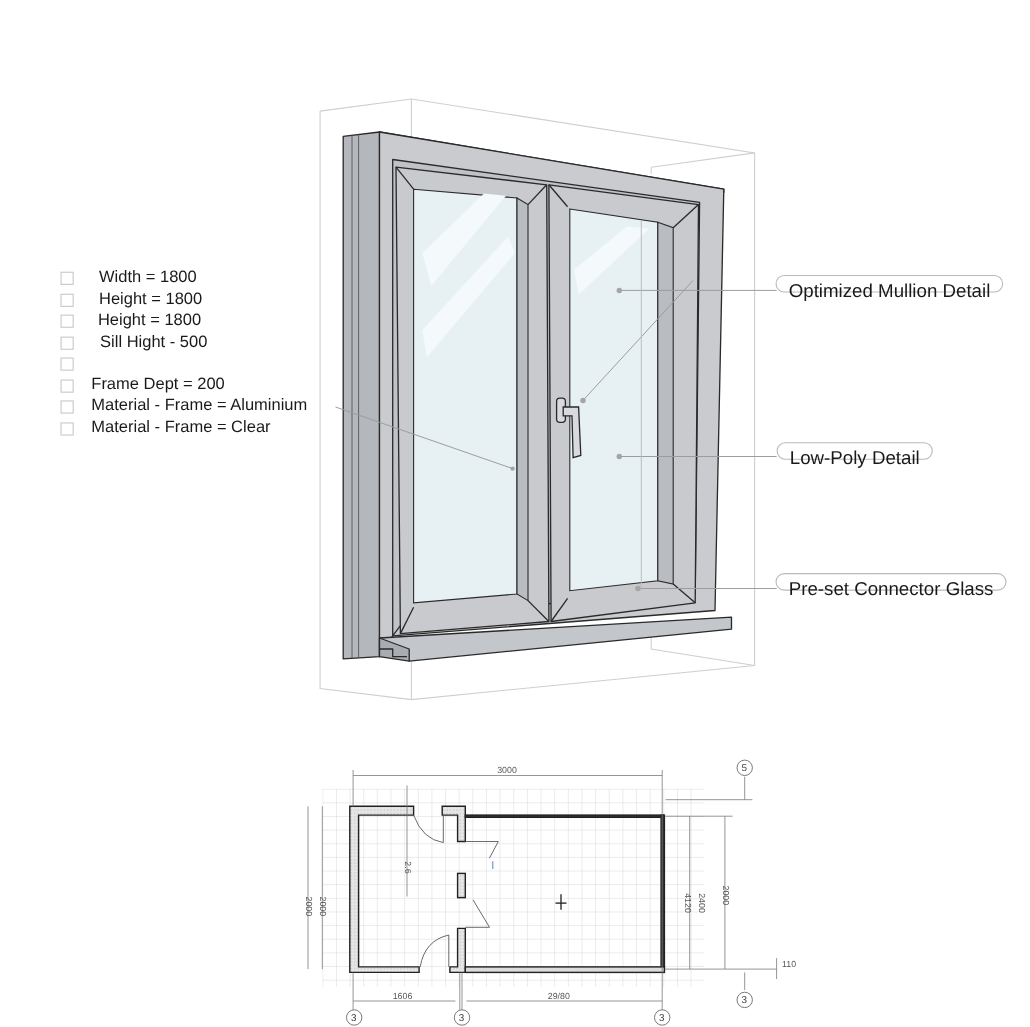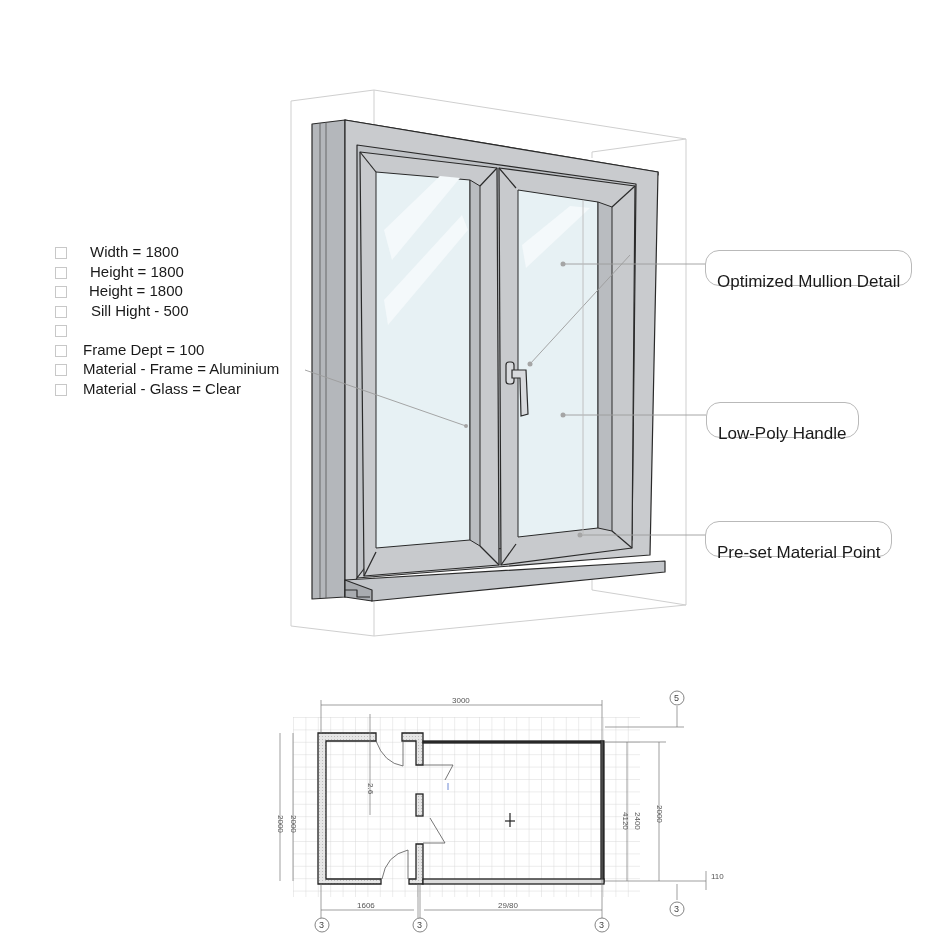--- a/index.html
+++ b/index.html
@@ -2,21 +2,21 @@
 <html><head>
 <meta charset="utf-8">
 <style>
   html,body{margin:0;padding:0;background:#ffffff;}
   body{width:936px;height:934px;position:relative;overflow:hidden;font-family:"Liberation Sans",sans-serif;color:#222;}
   svg{position:absolute;left:0;top:0;}
   .param-list{position:absolute;left:55px;top:243px;}
   .param-row{position:absolute;left:0;height:19px;white-space:nowrap;font-size:15px;color:#1a1a1a;}
   .param-row .cb{position:absolute;left:0;top:4px;width:10px;height:10px;border:1px solid #c8c8c8;background:#fff;cursor:pointer;}
   .param-row .lbl{position:absolute;top:0;}
-  .callout{position:absolute;height:27px;border:1px solid #b9b9b9;border-radius:14px;background:#fff;font-size:17px;line-height:28px;padding:17px 11px;white-space:nowrap;color:#1a1a1a;box-sizing:border-box;}
+  .callout{position:absolute;height:16px;border:1px solid #b9b9b9;border-radius:14px;background:#fff;font-size:17px;line-height:28px;padding:0 11px;white-space:nowrap;color:#1a1a1a;box-sizing:border-box;}
   .dim{font-family:"Liberation Sans",sans-serif;font-size:8px;fill:#555;}
   .grid-text{font-family:"Liberation Sans",sans-serif;font-size:9px;fill:#444;}
 </style>
 </head>
 <body>
 
 <svg width="936" height="934" viewBox="0 0 936 934">
 
   <g fill="none" stroke="#cfcfcf" stroke-width="1">
     <polyline points="291,101 374,90 686,139 686,605 374,636 291,626 291,101"></polyline>
@@ -103,35 +103,35 @@
   <div class="param-row" style="top:58.5px;">
     <span class="cb"></span>
     <span class="lbl" style="left:36px;">Sill Hight - 500</span>
   </div>
   <div class="param-row" style="top:78px;">
     <span class="cb"></span>
     <span class="lbl" style="left:35px;"></span>
   </div>
   <div class="param-row" style="top:97.5px;">
     <span class="cb"></span>
-    <span class="lbl" style="left:28px;">Frame Dept = 100</span>
+    <span class="lbl" style="left:28px;">Frame Dept = 200</span>
   </div>
   <div class="param-row" style="top:117px;">
     <span class="cb"></span>
     <span class="lbl" style="left:28px;">Material - Frame = Aluminium</span>
   </div>
   <div class="param-row" style="top:136.5px;">
     <span class="cb"></span>
-    <span class="lbl" style="left:28px;">Material - Glass = Clear</span>
+    <span class="lbl" style="left:28px;">Material - Frame = Clear</span>
   </div>
 </div>
 
 <div class="callout" style="left:705px;top:250px;">Optimized Mullion Detail</div>
-<div class="callout" style="left:706px;top:402px;">Low-Poly Handle</div>
-<div class="callout" style="left:705px;top:521px;">Pre-set Material Point</div>
+<div class="callout" style="left:706px;top:402px;">Low-Poly Detail</div>
+<div class="callout" style="left:705px;top:521px;">Pre-set Connector Glass</div>
 
 <svg width="936" height="934" viewBox="0 0 936 934">
   <defs>
     <pattern id="gridp" width="12.4" height="12.4" patternUnits="userSpaceOnUse" x="293" y="717">
       <path d="M12.4 0 L0 0 0 12.4" fill="none" stroke="#d2d2d2" stroke-width="0.8"></path>
     </pattern>
     <pattern id="hatch" width="3" height="3" patternUnits="userSpaceOnUse">
       <rect width="3" height="3" fill="#e6e6e6"></rect>
       <circle cx="1.5" cy="1.5" r="0.5" fill="#b0b0b0"></circle>
     </pattern>

